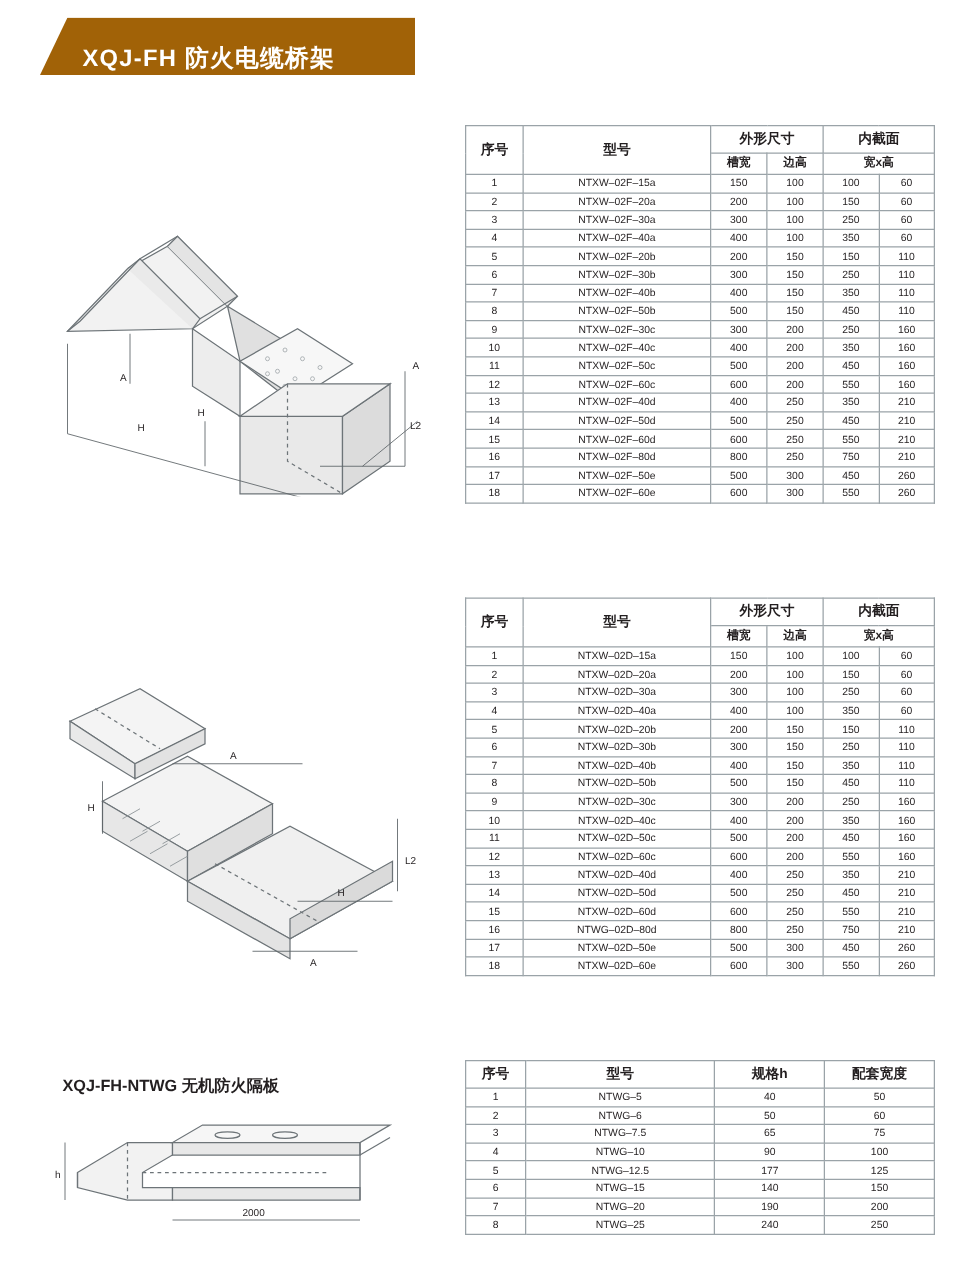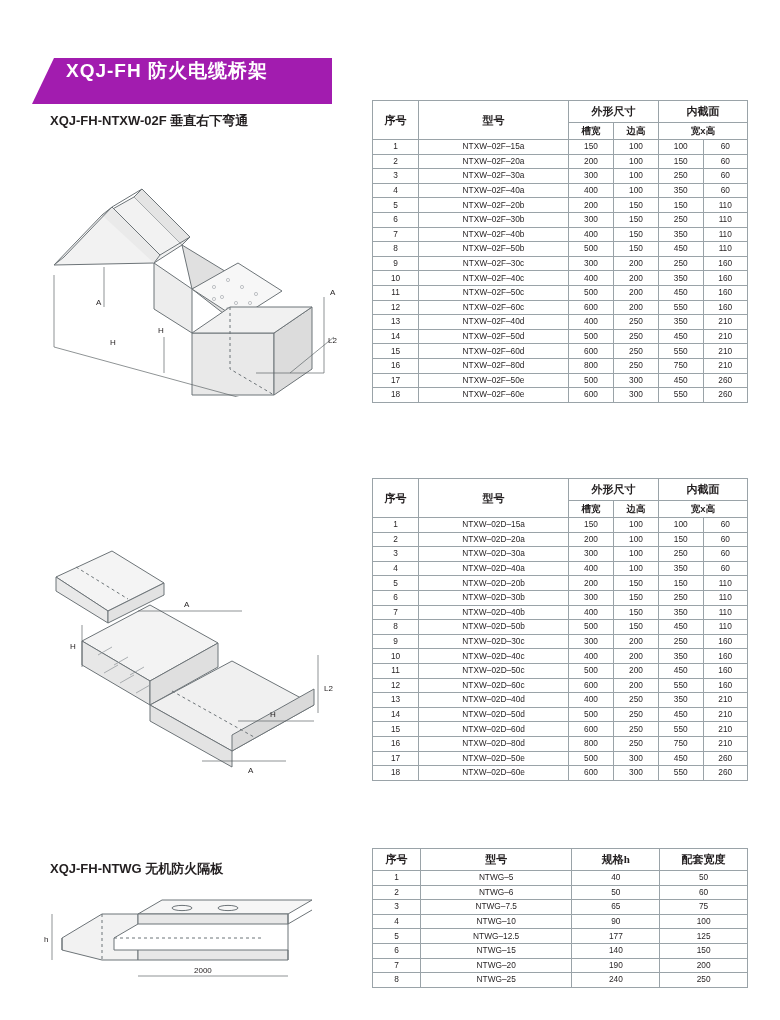--- a/index.html
+++ b/index.html
@@ -14,27 +14,26 @@
     overflow: hidden;
   }
 
   
   .banner {
     position: absolute;
     left: 32px;
     top: 14px;
     width: 300px;
     height: 46px;
-    background: #a21caf;
+    background: #a16207;
     display: flex;
-    align-items: flex-start;
+    align-items: flex-end;
     padding-left: 34px;
     
     clip-path: polygon(22px 0, 100% 0, 100% 100%, 0 100%);
-    margin-top: 44px;
   }
   .banner-title {
     color: #ffffff;
     font-size: 19px;
     font-weight: bold;
     letter-spacing: 1px;
   }
 
   
   .section { position: absolute; }
@@ -86,36 +85,35 @@
   table.spec thead th.sub { font-size: 9.5px; height: 17px; font-weight: bold; }
   table.spec tbody td { height: 14.6px; font-size: 8.3px; }
   .col-no { width: 46px; }
   .col-model { width: 150px; }
   .col-n { width: 45px; }
   .col-h { width: 45px; }
   .col-w { width: 45px; }
   
   .t3 .col-no { width: 48px; }
   .t3 .col-model { width: 152px; }
-  .t3 .col-spec { width: 88px; font-family: Liberation Serif, serif; }
+  .t3 .col-spec { width: 88px; }
   .t3 .col-width { width: 88px; }
   .t3 tbody td { height: 22px; font-size: 9px; }
   .t3 thead th { height: 26px; }
 
   svg { display: block; }
 </style>
 </head>
 <body>
 
 <div class="banner">
   <span class="banner-title">XQJ-FH 防火电缆桥架</span>
 </div>
 
 <div class="section" id="section-1">
-  <div class="sec-title">XQJ-FH-NTXW-02F 垂直右下弯通</div>
 
   <div class="figure">
     <svg width="310" height="260" viewBox="0 0 310 260">
       <g fill="none" stroke="#6d7478" stroke-width="1">
 
         <path d="M12 128 L60 78 L92 60 L140 108 L112 126 Z" fill="#f2f2f2"></path>
         <path d="M60 78 L70 70 L118 118 L112 126" fill="#eaeaea"></path>
         <path d="M92 60 L100 52 L148 100 L140 108" fill="#e4e4e4"></path>
         <path d="M70 70 L100 52"></path>
         <path d="M118 118 L148 100"></path>
@@ -503,21 +501,21 @@
           <tr>
             <td>15</td>
             <td>NTXW–02D–60d</td>
             <td>600</td>
             <td>250</td>
             <td>550</td>
             <td>210</td>
           </tr>
           <tr>
             <td>16</td>
-            <td>NTXW–02D–80d</td>
+            <td>NTWG–02D–80d</td>
             <td>800</td>
             <td>250</td>
             <td>750</td>
             <td>210</td>
           </tr>
           <tr>
             <td>17</td>
             <td>NTXW–02D–50e</td>
             <td>500</td>
             <td>300</td>

